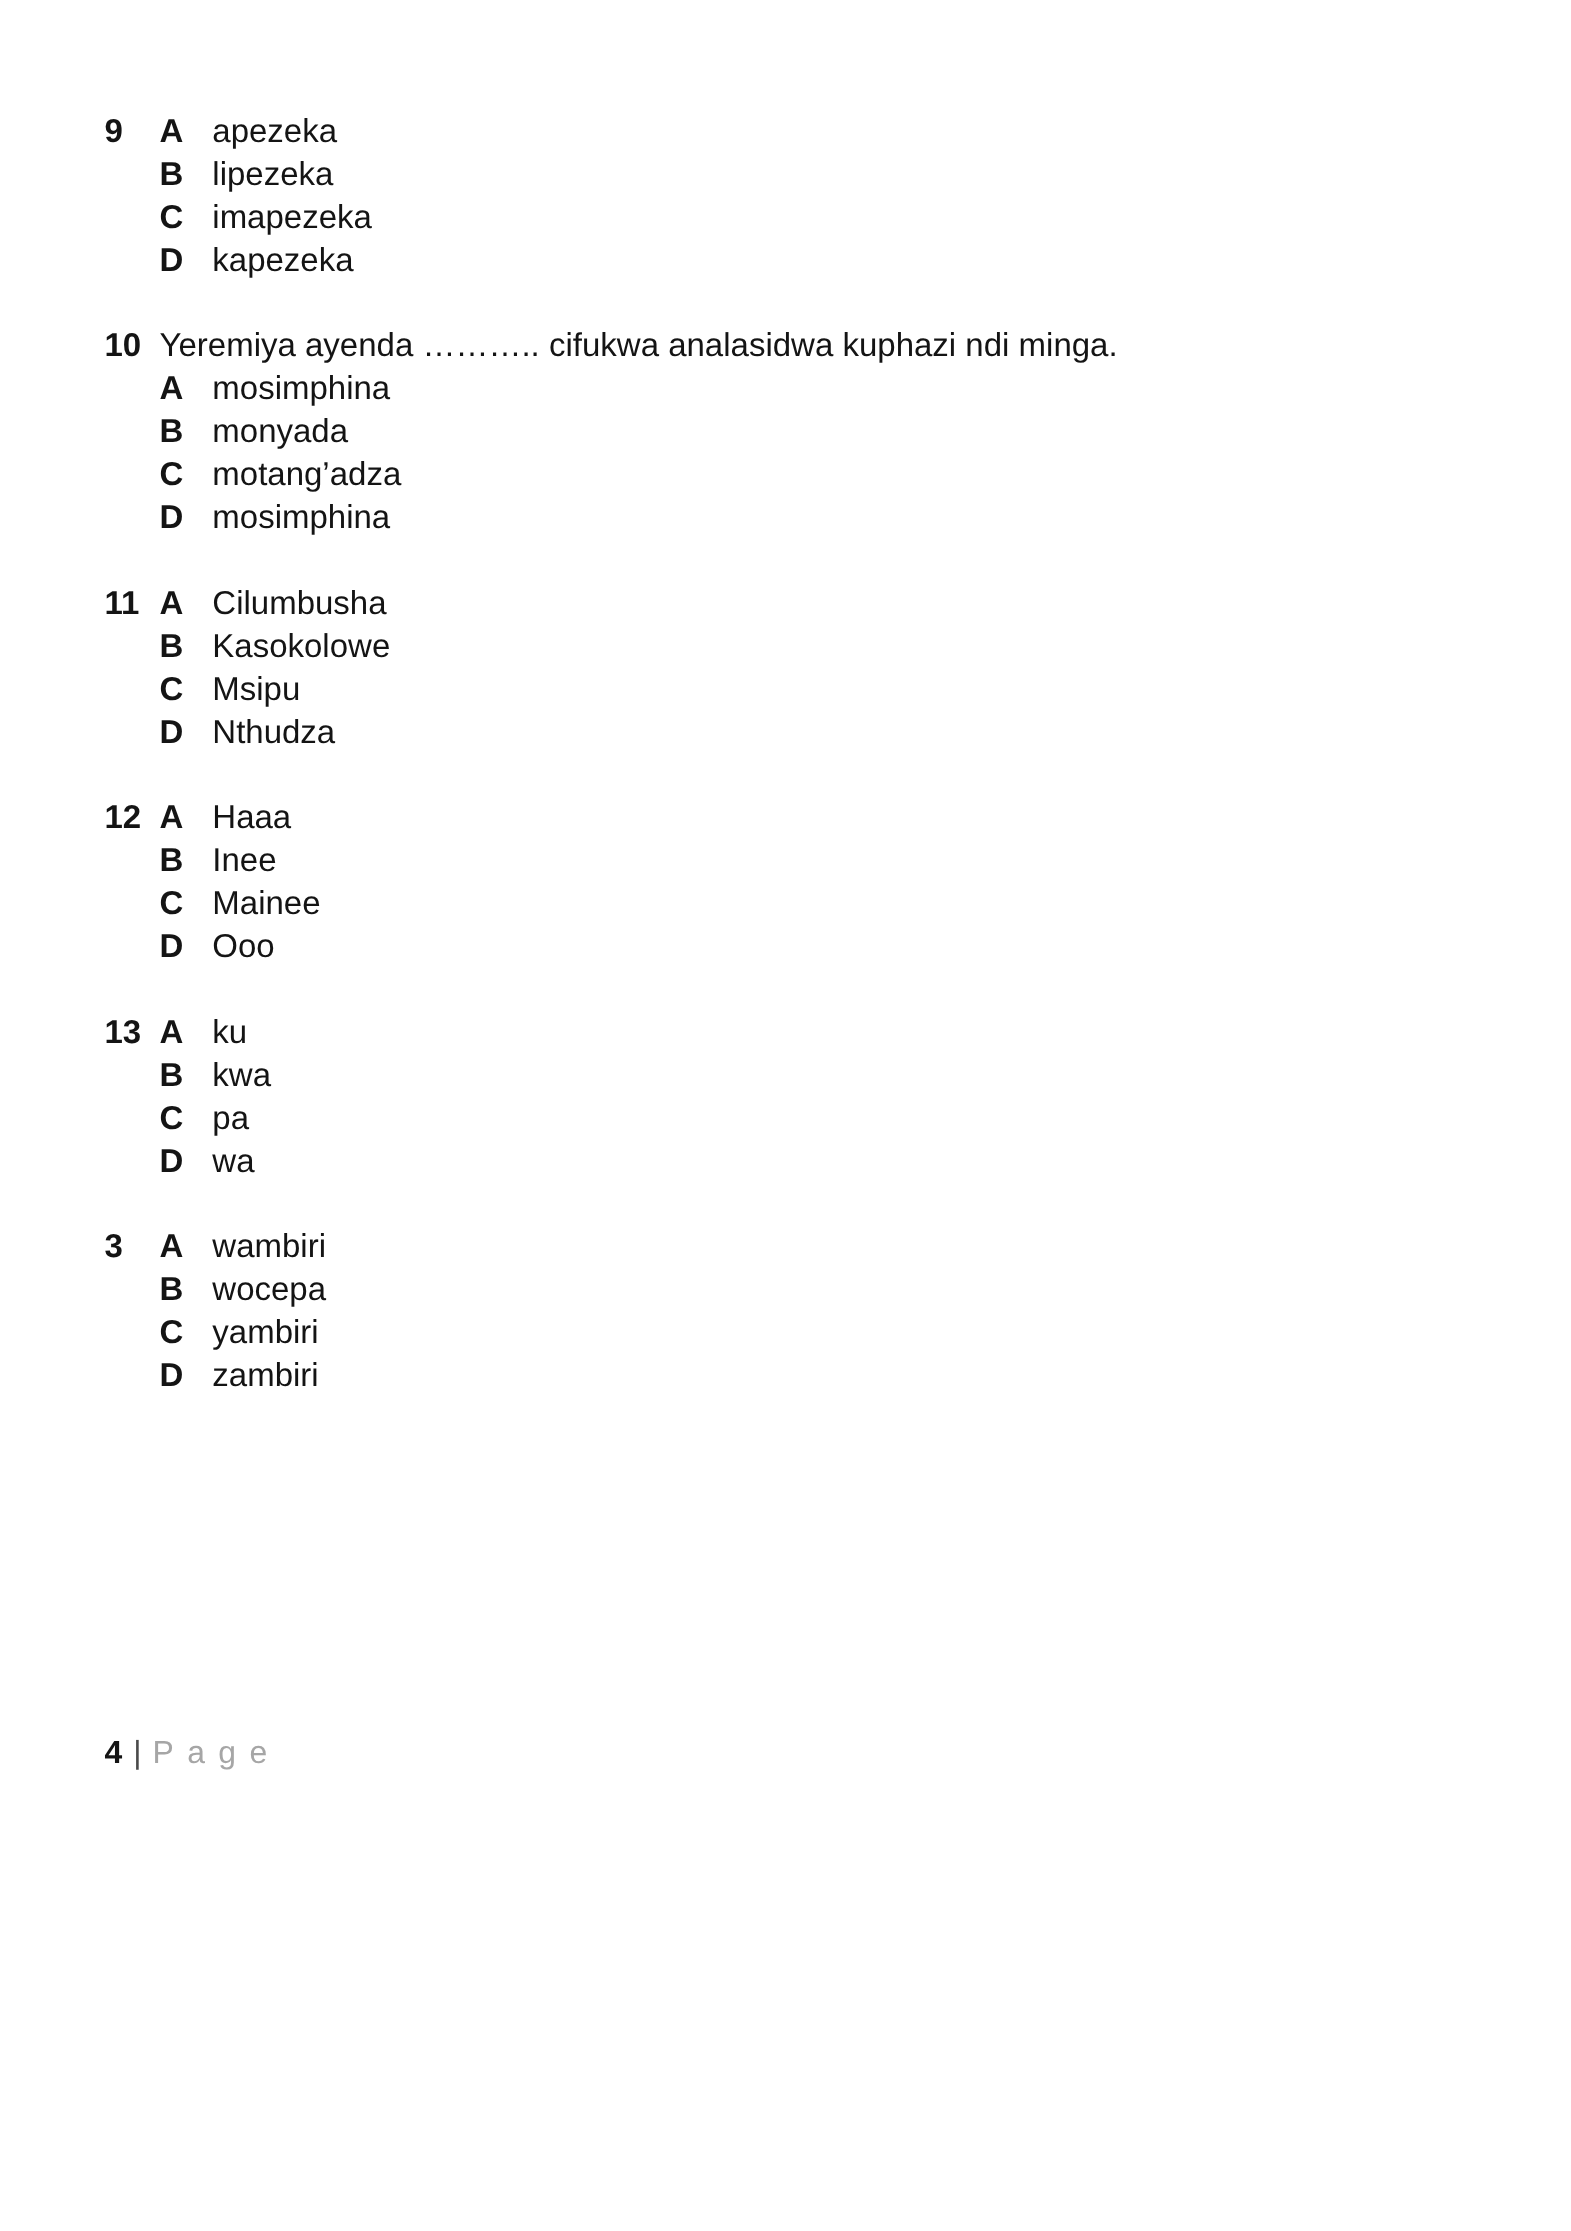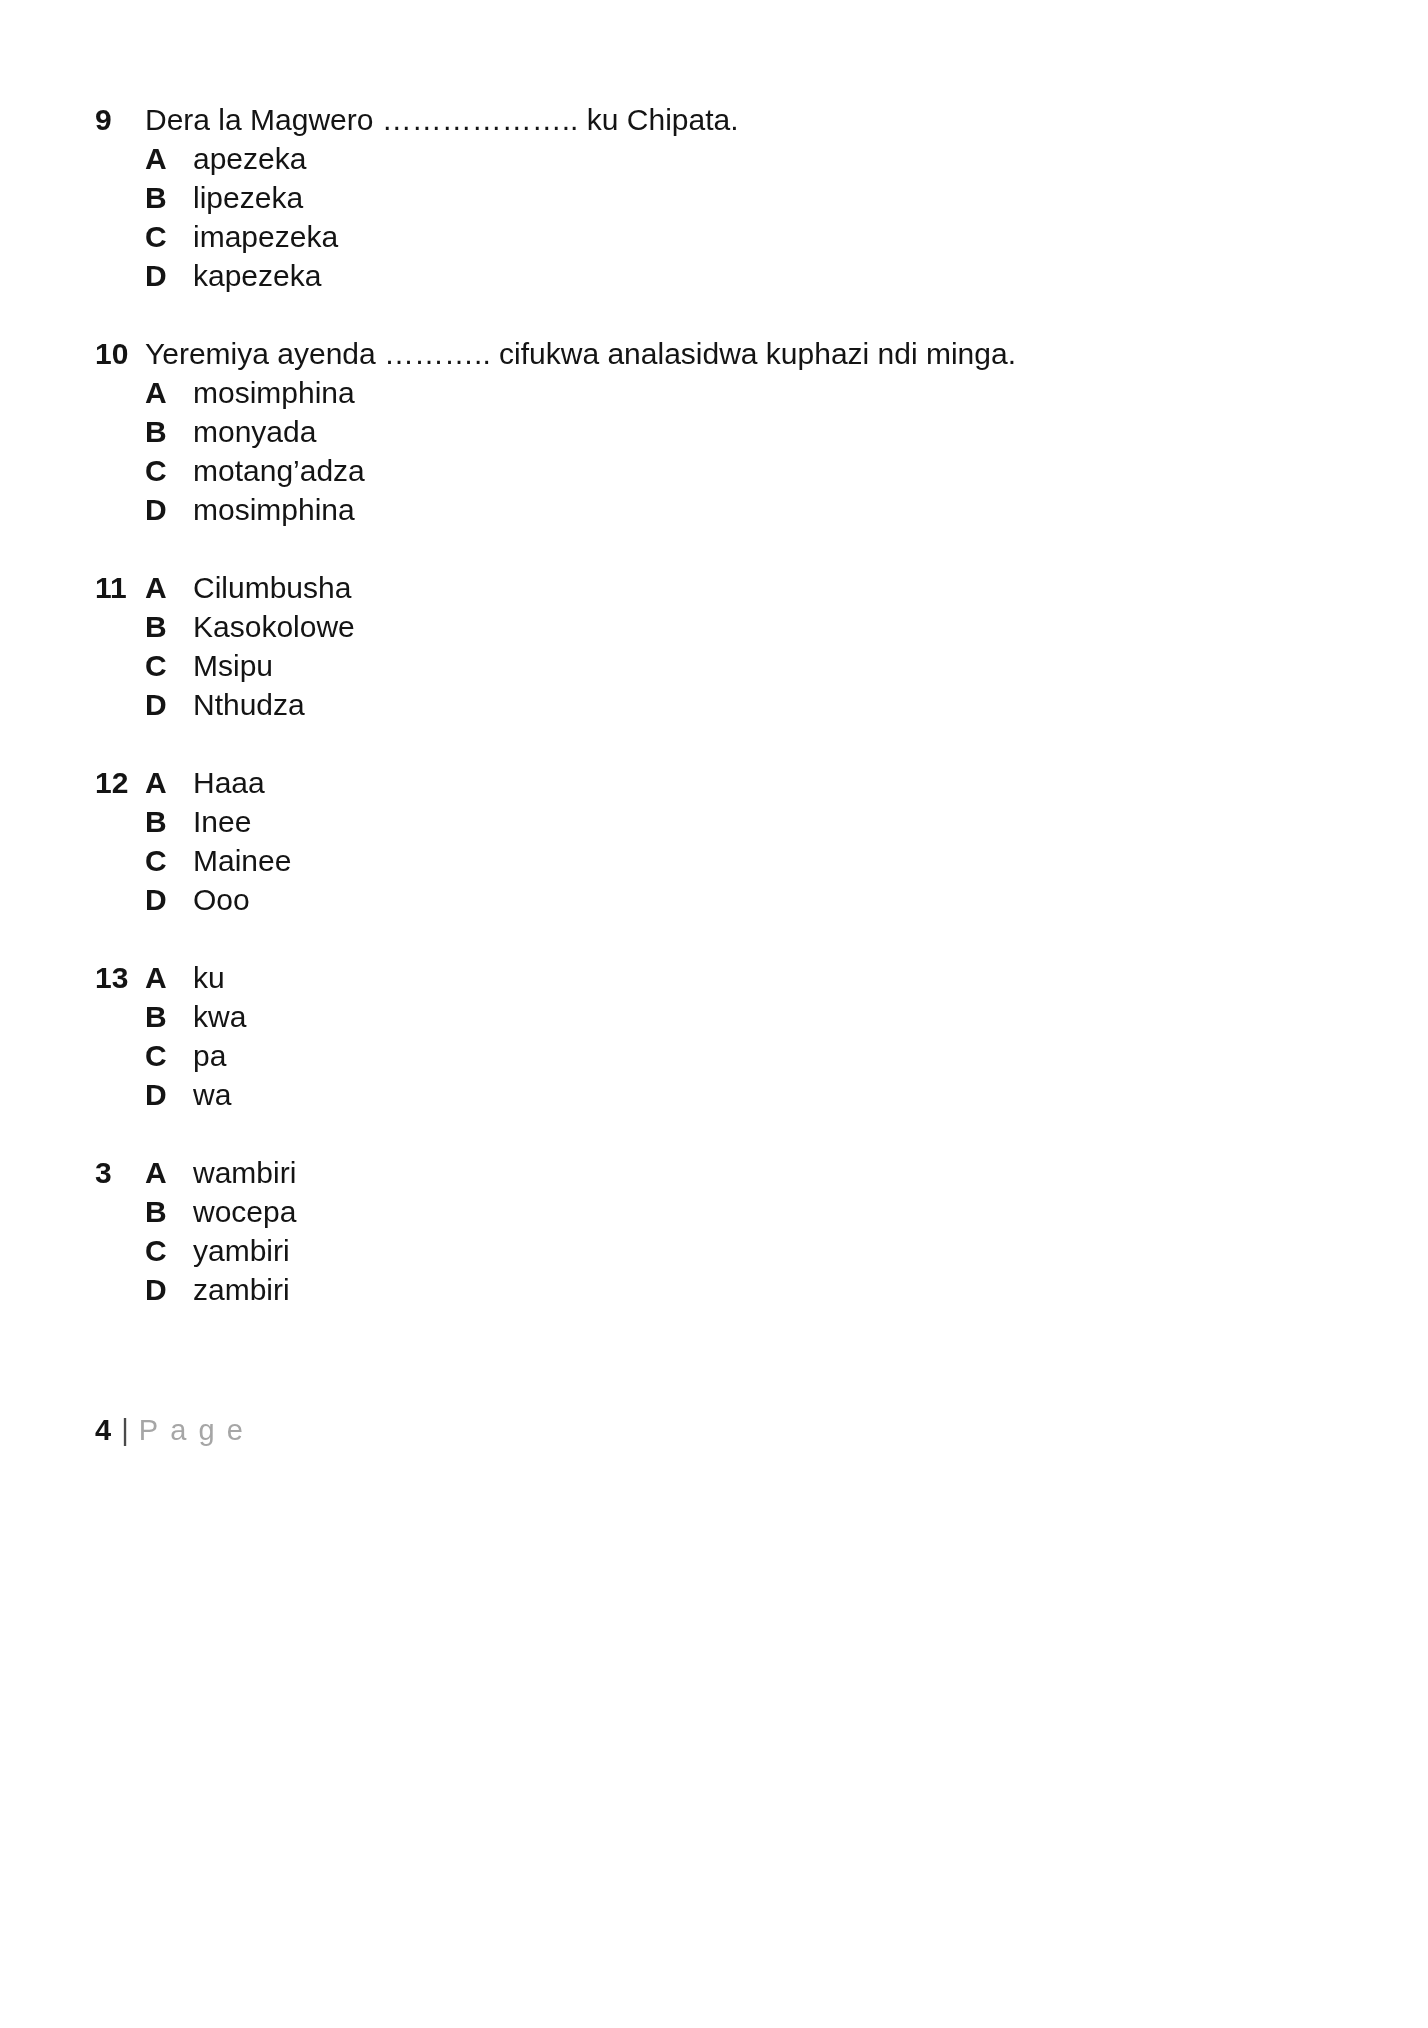--- a/index.html
+++ b/index.html
@@ -43,21 +43,21 @@
     width: 48px;
     flex-shrink: 0;
     font-weight: 700;
   }
   .opttext {
     flex: 1;
   }
   .footer {
     position: absolute;
     left: 95px;
-    top: 1412px;
+    top: 1576px;
     font-size: 29px;
     line-height: 36px;
     white-space: nowrap;
   }
   .footer .pnum {
     font-weight: 700;
     color: #141414;
   }
   .footer .psep {
     color: #4a4a4a;
@@ -71,21 +71,20 @@
   }
 </style>
 </head>
 <body>
 
 <div class="content">
 
   <div class="question">
     <div class="qnum">9</div>
     <div class="qbody">
-      <div class="qtext">Dera la Magwero ……………….. ku Chipata.</div>
       <div class="option">
         <span class="optletter">A</span>
         <span class="opttext">apezeka</span>
       </div>
       <div class="option">
         <span class="optletter">B</span>
         <span class="opttext">lipezeka</span>
       </div>
       <div class="option">
         <span class="optletter">C</span>

